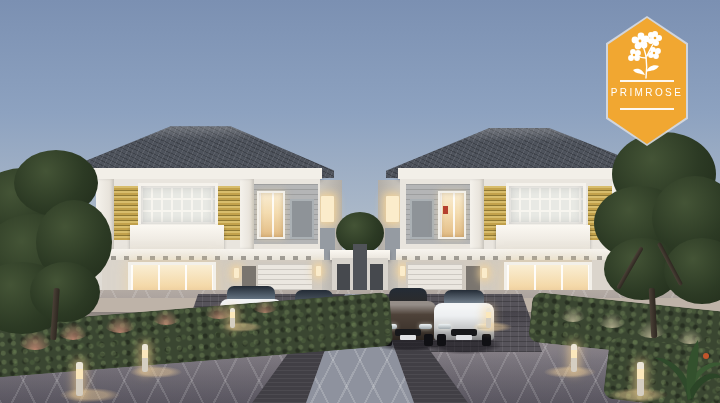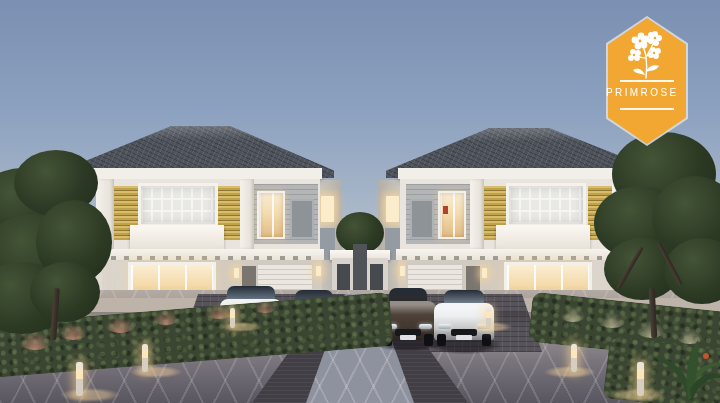--- a/index.html
+++ b/index.html
@@ -79,21 +79,21 @@
   .car .body{position:absolute;top:13px;left:0;right:0;bottom:4px;border-radius:8px 8px 3px 3px;
     background-color:var(--car-color,#ccc);
     background-image:linear-gradient(180deg,rgba(255,255,255,.4) 0 10%,rgba(255,255,255,0) 35%,rgba(0,0,0,.18) 70%,rgba(0,0,0,.45) 100%);}
   .car .light{position:absolute;bottom:15px;width:13px;height:5px;border-radius:2px;
     background:linear-gradient(180deg,#eef3f5,#9fa8ac);box-shadow:0 0 4px rgba(255,255,240,.55);}
   .car .grille{position:absolute;bottom:8px;left:50%;transform:translateX(-50%);width:26px;height:7px;border-radius:2px;background:#17181b;}
   .car .plate{position:absolute;bottom:4px;left:50%;transform:translateX(-50%);width:16px;height:5px;background:#dfe1e4;border-radius:1px;}
   .car .wheel{position:absolute;bottom:-2px;width:9px;height:12px;background:#101014;border-radius:2px;}
   
   .badge-hex{clip-path:polygon(50% 0,100% 21%,100% 79%,50% 100%,0 79%,0 21%);}
-  .badge-label{color:var(--badge-text,#fff);font-size:10px;letter-spacing:2.4px;font-weight:400;}
+  .badge-label{color:var(--badge-text,#fff);font-size:10px;letter-spacing:2.4px;text-align:center;font-weight:400;}
   .badge-rule{background:rgba(255,255,255,.92);height:2px;}
   .flower-hole{fill:var(--badge-bg,#f1a731);}
 </style>
 </head>
 <body>
 
 <div class="stage">
 
   <div class="a sky" style="left:0;top:0;width:720px;height:403px"></div>
   <div class="a horizon-glow" style="left:-60px;top:240px;width:420px;height:140px"></div>

